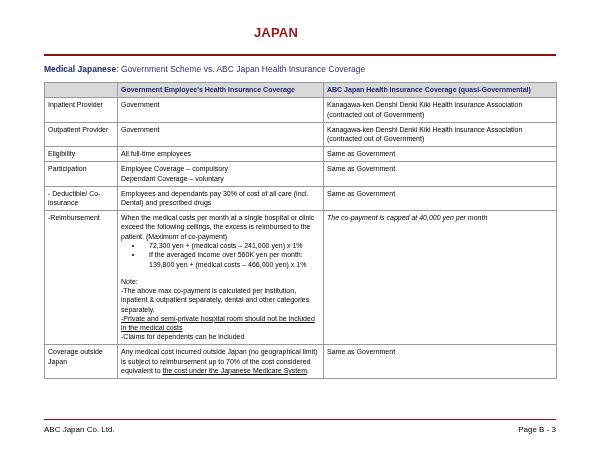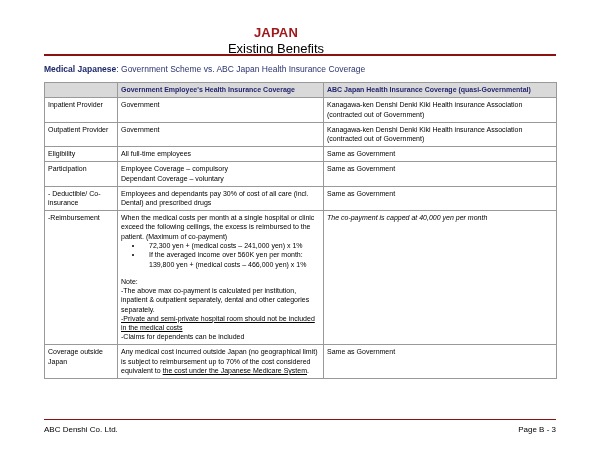--- a/index.html
+++ b/index.html
@@ -154,21 +154,20 @@
   }
   .clear { clear: both; }
 </style>
 </head>
 <body>
 
 <div class="page">
 
   <div class="title-block">
     <div class="country-title">JAPAN</div>
-    <div class="subtitle">Existing Benefits</div>
   </div>
 
   <div class="rule-top"></div>
 
   <div class="section-line">
     <span class="lead">Medical Japanese</span><span class="rest">:  Government Scheme vs. ABC Japan Health Insurance Coverage</span>
   </div>
 
   <table class="benefits">
     <colgroup>
@@ -242,18 +241,18 @@
         <td class="cell-text"><span>Any medical cost incurred outside Japan (no geographical limit) is subject to reimbursement up to 70% of the cost considered equivalent to </span><span class="uline">the cost under the Japanese Medicare System</span><span>.</span></td>
         <td class="cell-text">Same as Government</td>
       </tr>
 
     </tbody>
   </table>
 
   <div class="rule-bottom"></div>
 
   <div class="footer">
-    <span class="left">ABC Denshi Co. Ltd.</span>
+    <span class="left">ABC Japan Co. Ltd.</span>
     <span class="right">Page B - 3</span>
     <div class="clear"></div>
   </div>
 
 </div>
 
 </body></html>

